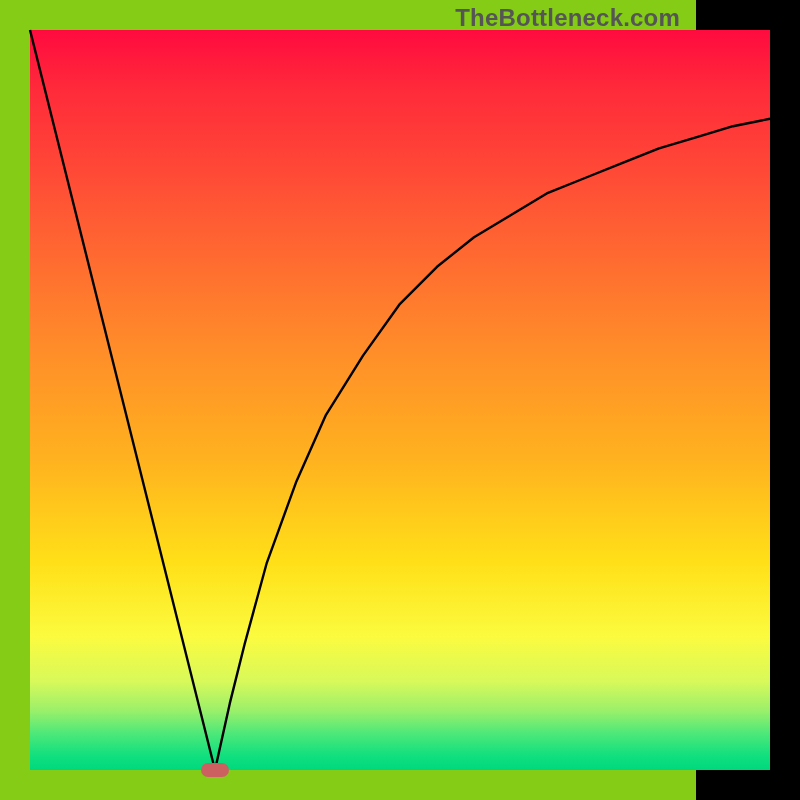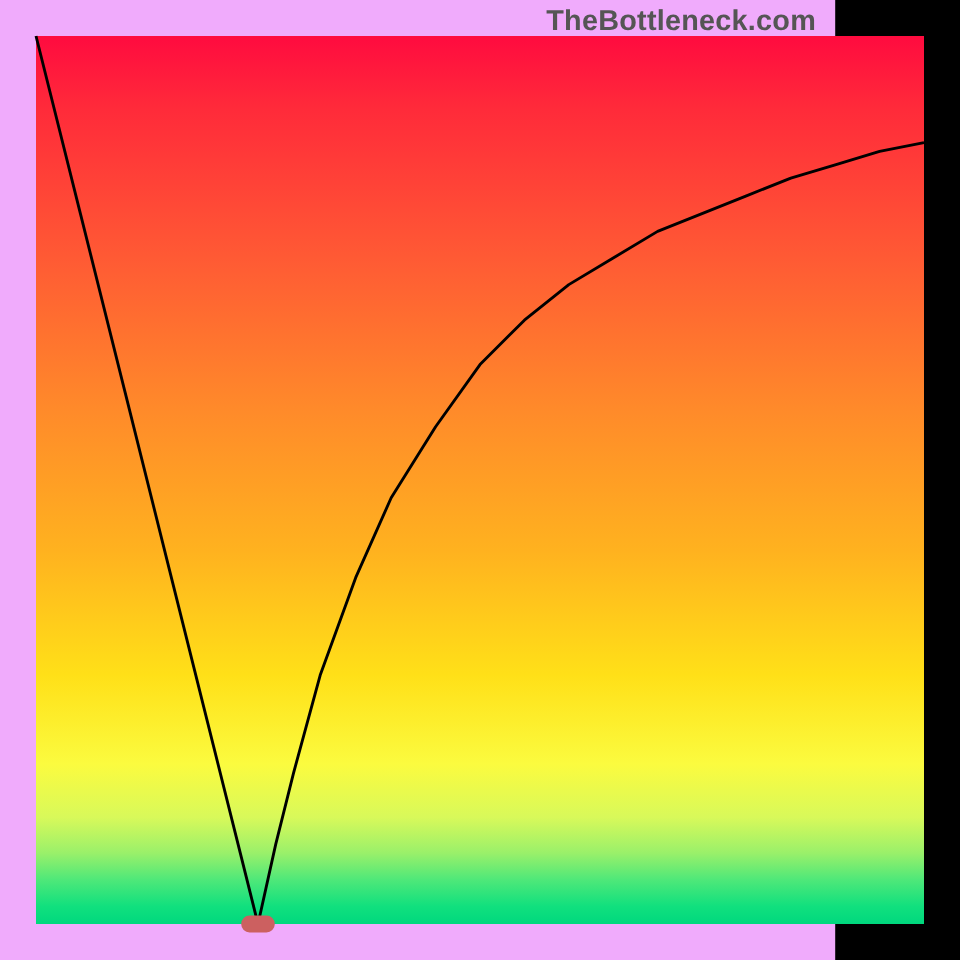--- a/index.html
+++ b/index.html
@@ -8,21 +8,21 @@
     width: 800px;
     height: 800px;
     background: #000;
     font-family: Arial, Helvetica, sans-serif;
     overflow: hidden;
   }
   .frame {
     position: relative;
     width: 696px;
     height: 800px;
-    background: #f0abfc;
+    background: #84cc16;
   }
   .watermark {
     position: absolute;
     top: 4px;
     right: 16px;
     color: #555;
     font-size: 24px;
     font-weight: 600;
     letter-spacing: 0.2px;
     user-select: none;

